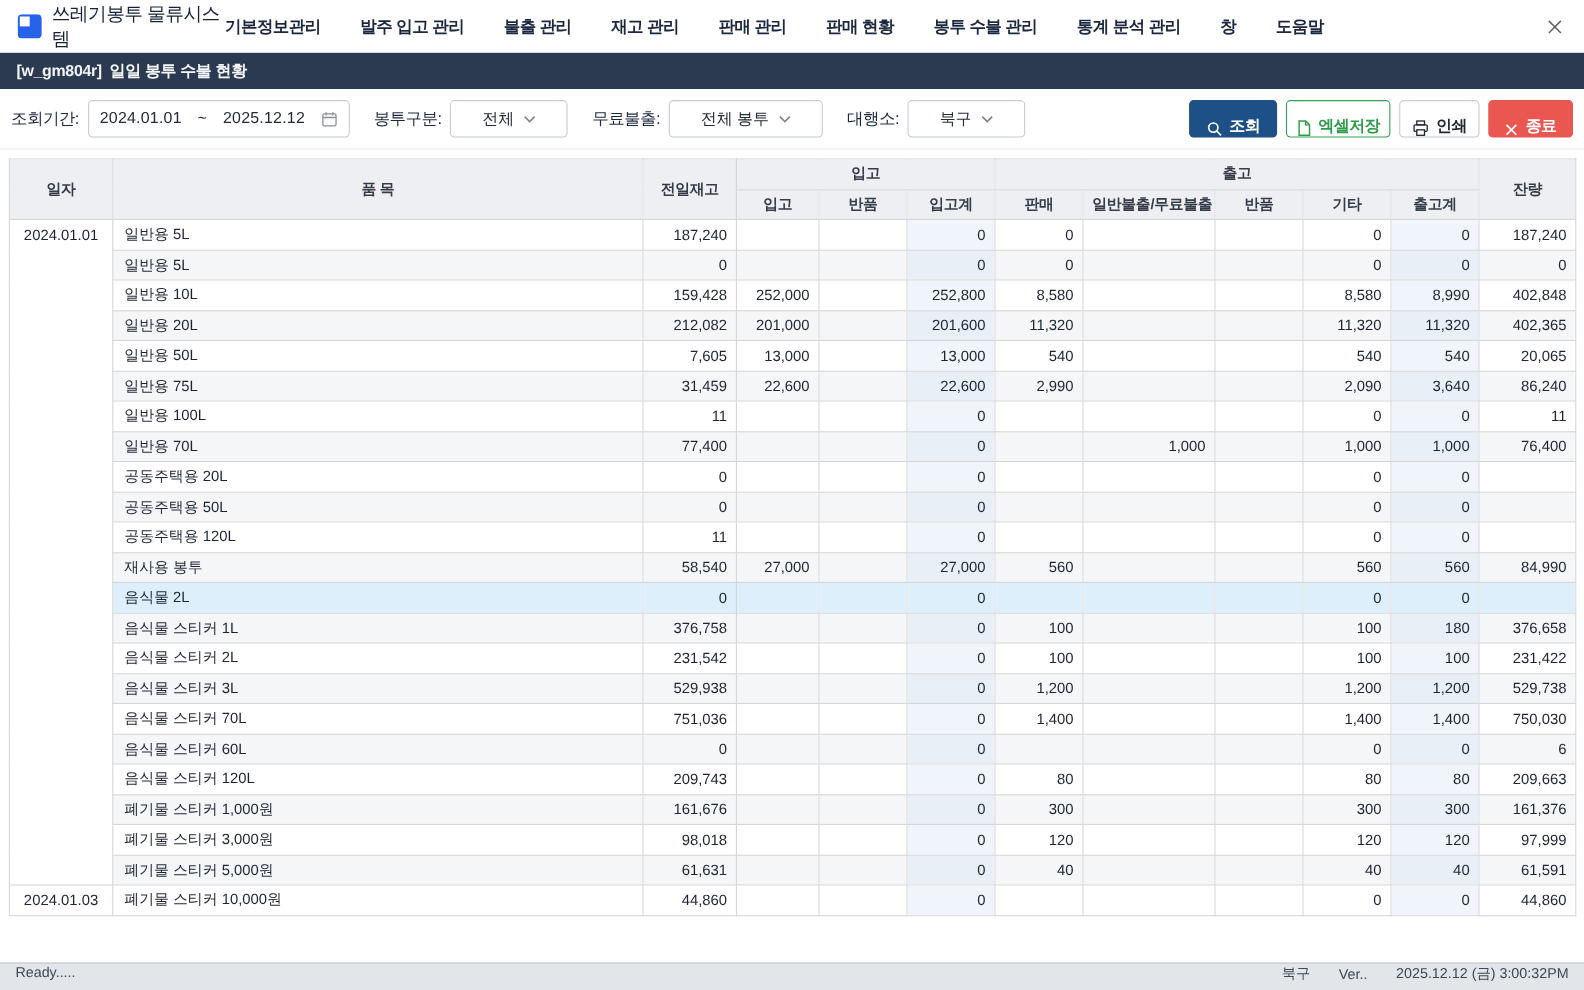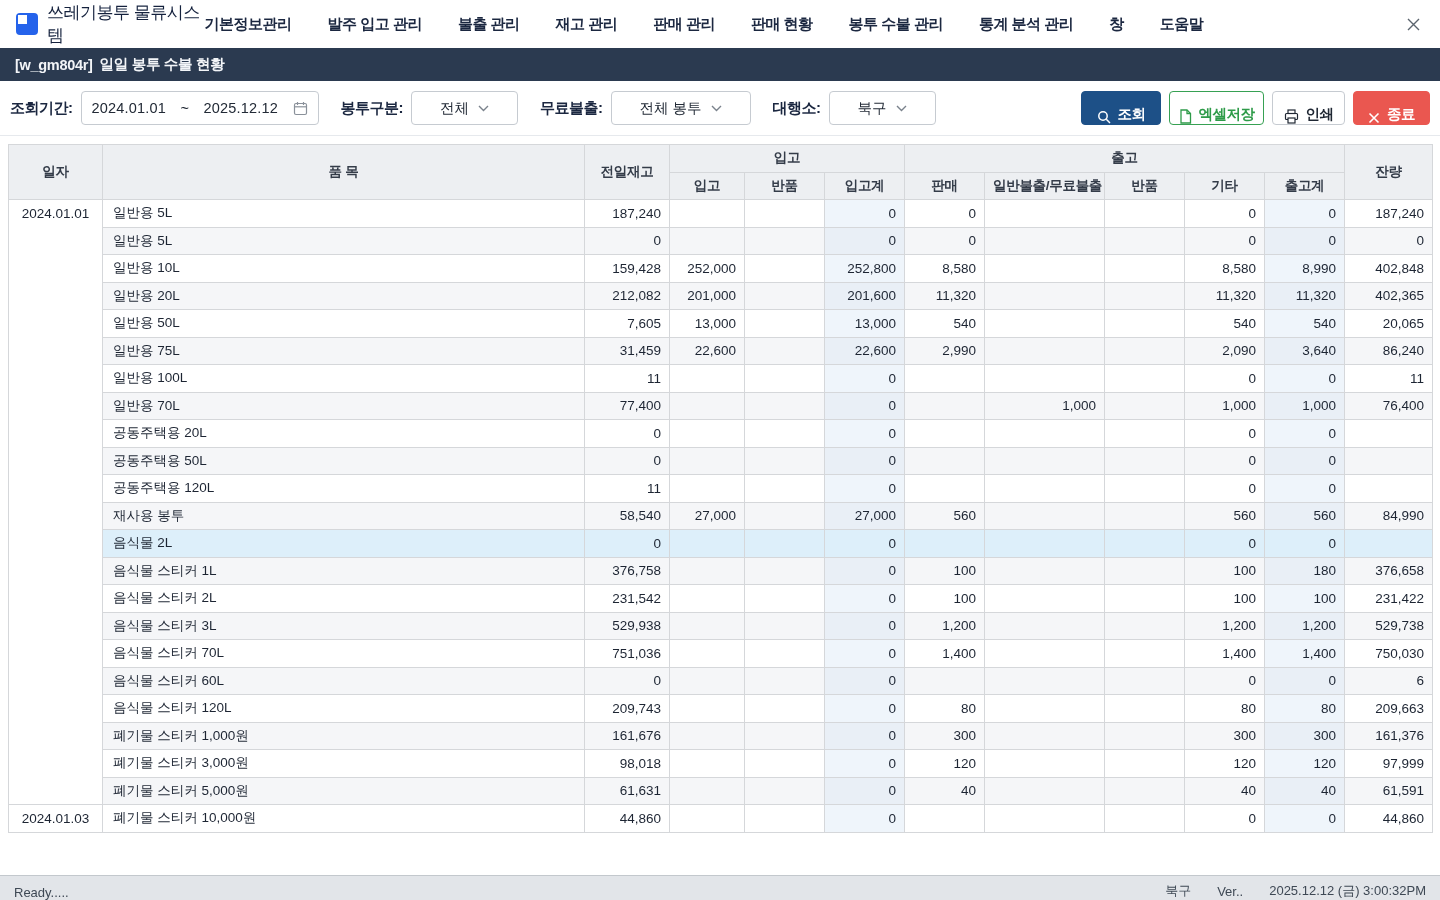--- a/index.html
+++ b/index.html
@@ -13,21 +13,21 @@
   .mainmenu { display:flex; align-items:center; gap:36px; margin-left:auto; margin-right:200px; }
   .menu-item { font-size:15px; font-weight:600; color:#1b2740; letter-spacing:-0.5px; cursor:default; white-space:nowrap; }
   .win-close { margin-left:auto; width:22px; height:22px; display:flex; align-items:center; justify-content:center; }
 
   
   .titlebar { height:33px; background:#2b3a50; display:flex; align-items:center; padding:0 15px; gap:7px; }
   .titlebar span { color:#f3f5f8; font-size:14.5px; font-weight:bold; letter-spacing:-0.3px; }
 
   
   .filterbar { height:55px; display:flex; align-items:center; padding:0 10px 0 10px; background:#fff; border-bottom:1px solid #e6e9ed; }
-  .flabel { font-size:15px; font-weight:bold; color:#1b2740; letter-spacing:-0.5px; margin-right:8px; white-space:nowrap; }
+  .flabel { font-size:15px; font-weight:normal; color:#1b2740; letter-spacing:-0.5px; margin-right:8px; white-space:nowrap; }
   .ctrl { height:34px; border:1px solid #c6cbd1; border-radius:4px; background:#fff; display:flex; align-items:center; font-size:14.5px; color:#222a36; }
   .datectrl { width:238px; padding:0 10px; gap:10px; justify-content:space-between; margin-right:22px; }
   .datectrl .dval { letter-spacing:0.2px; }
   .selctrl { padding:0 28px; gap:9px; margin-right:22px; cursor:default; }
   .btn { height:34px; border-radius:4px; display:flex; align-items:flex-end; justify-content:center; gap:7px; font-size:14.5px; font-weight:bold; letter-spacing:-0.5px; cursor:default; }
   .btn-search { width:80px; background:#1d5087; color:#fff; border:1px solid #1d5087; margin-left:auto; }
   .btn-excel  { width:95px; background:#fff; color:#2e9b49; border:1px solid #37a153; margin-left:8px; }
   .btn-print  { width:73px; background:#fff; color:#1f2733; border:1px solid #c6cbd1; margin-left:8px; }
   .btn-close  { width:77px; background:#ea5750; color:#fff; border:1px solid #ea5750; margin-left:8px; }
 
@@ -41,21 +41,21 @@
   td.c-num  { text-align:right; color:#1d2533; }
   td.c-date { text-align:center; vertical-align:top; padding-top:6px; color:#1d2533; }
   td.c-sub  { background:rgba(226,237,247,0.55); }
   tr.alt td { background:#f5f6f8; }
   tr.alt td.c-sub { background:#e9eff6; }
   tr.hl td, tr.hl td.c-sub { background:#ddeffa; }
   tr.hl ~ tr .c-date { }
 
   
   .statusbar { position:absolute; left:0; bottom:0; width:1440px; height:25px; background:#e2e5e9;
-    border-top:1px solid #c3c8cd; display:flex; align-items:flex-end; padding:0 14px; font-size:13px; color:#3e4854; }
+    border-top:1px solid #c3c8cd; display:flex; align-items:flex-start; padding:0 14px; font-size:13px; color:#3e4854; }
   .status-right { margin-left:auto; display:flex; align-items:center; gap:26px; }
 
   svg { display:block; }
 </style>
 </head>
 <body>
 
 <div class="topbar">
   <div class="brand">
     <span>

